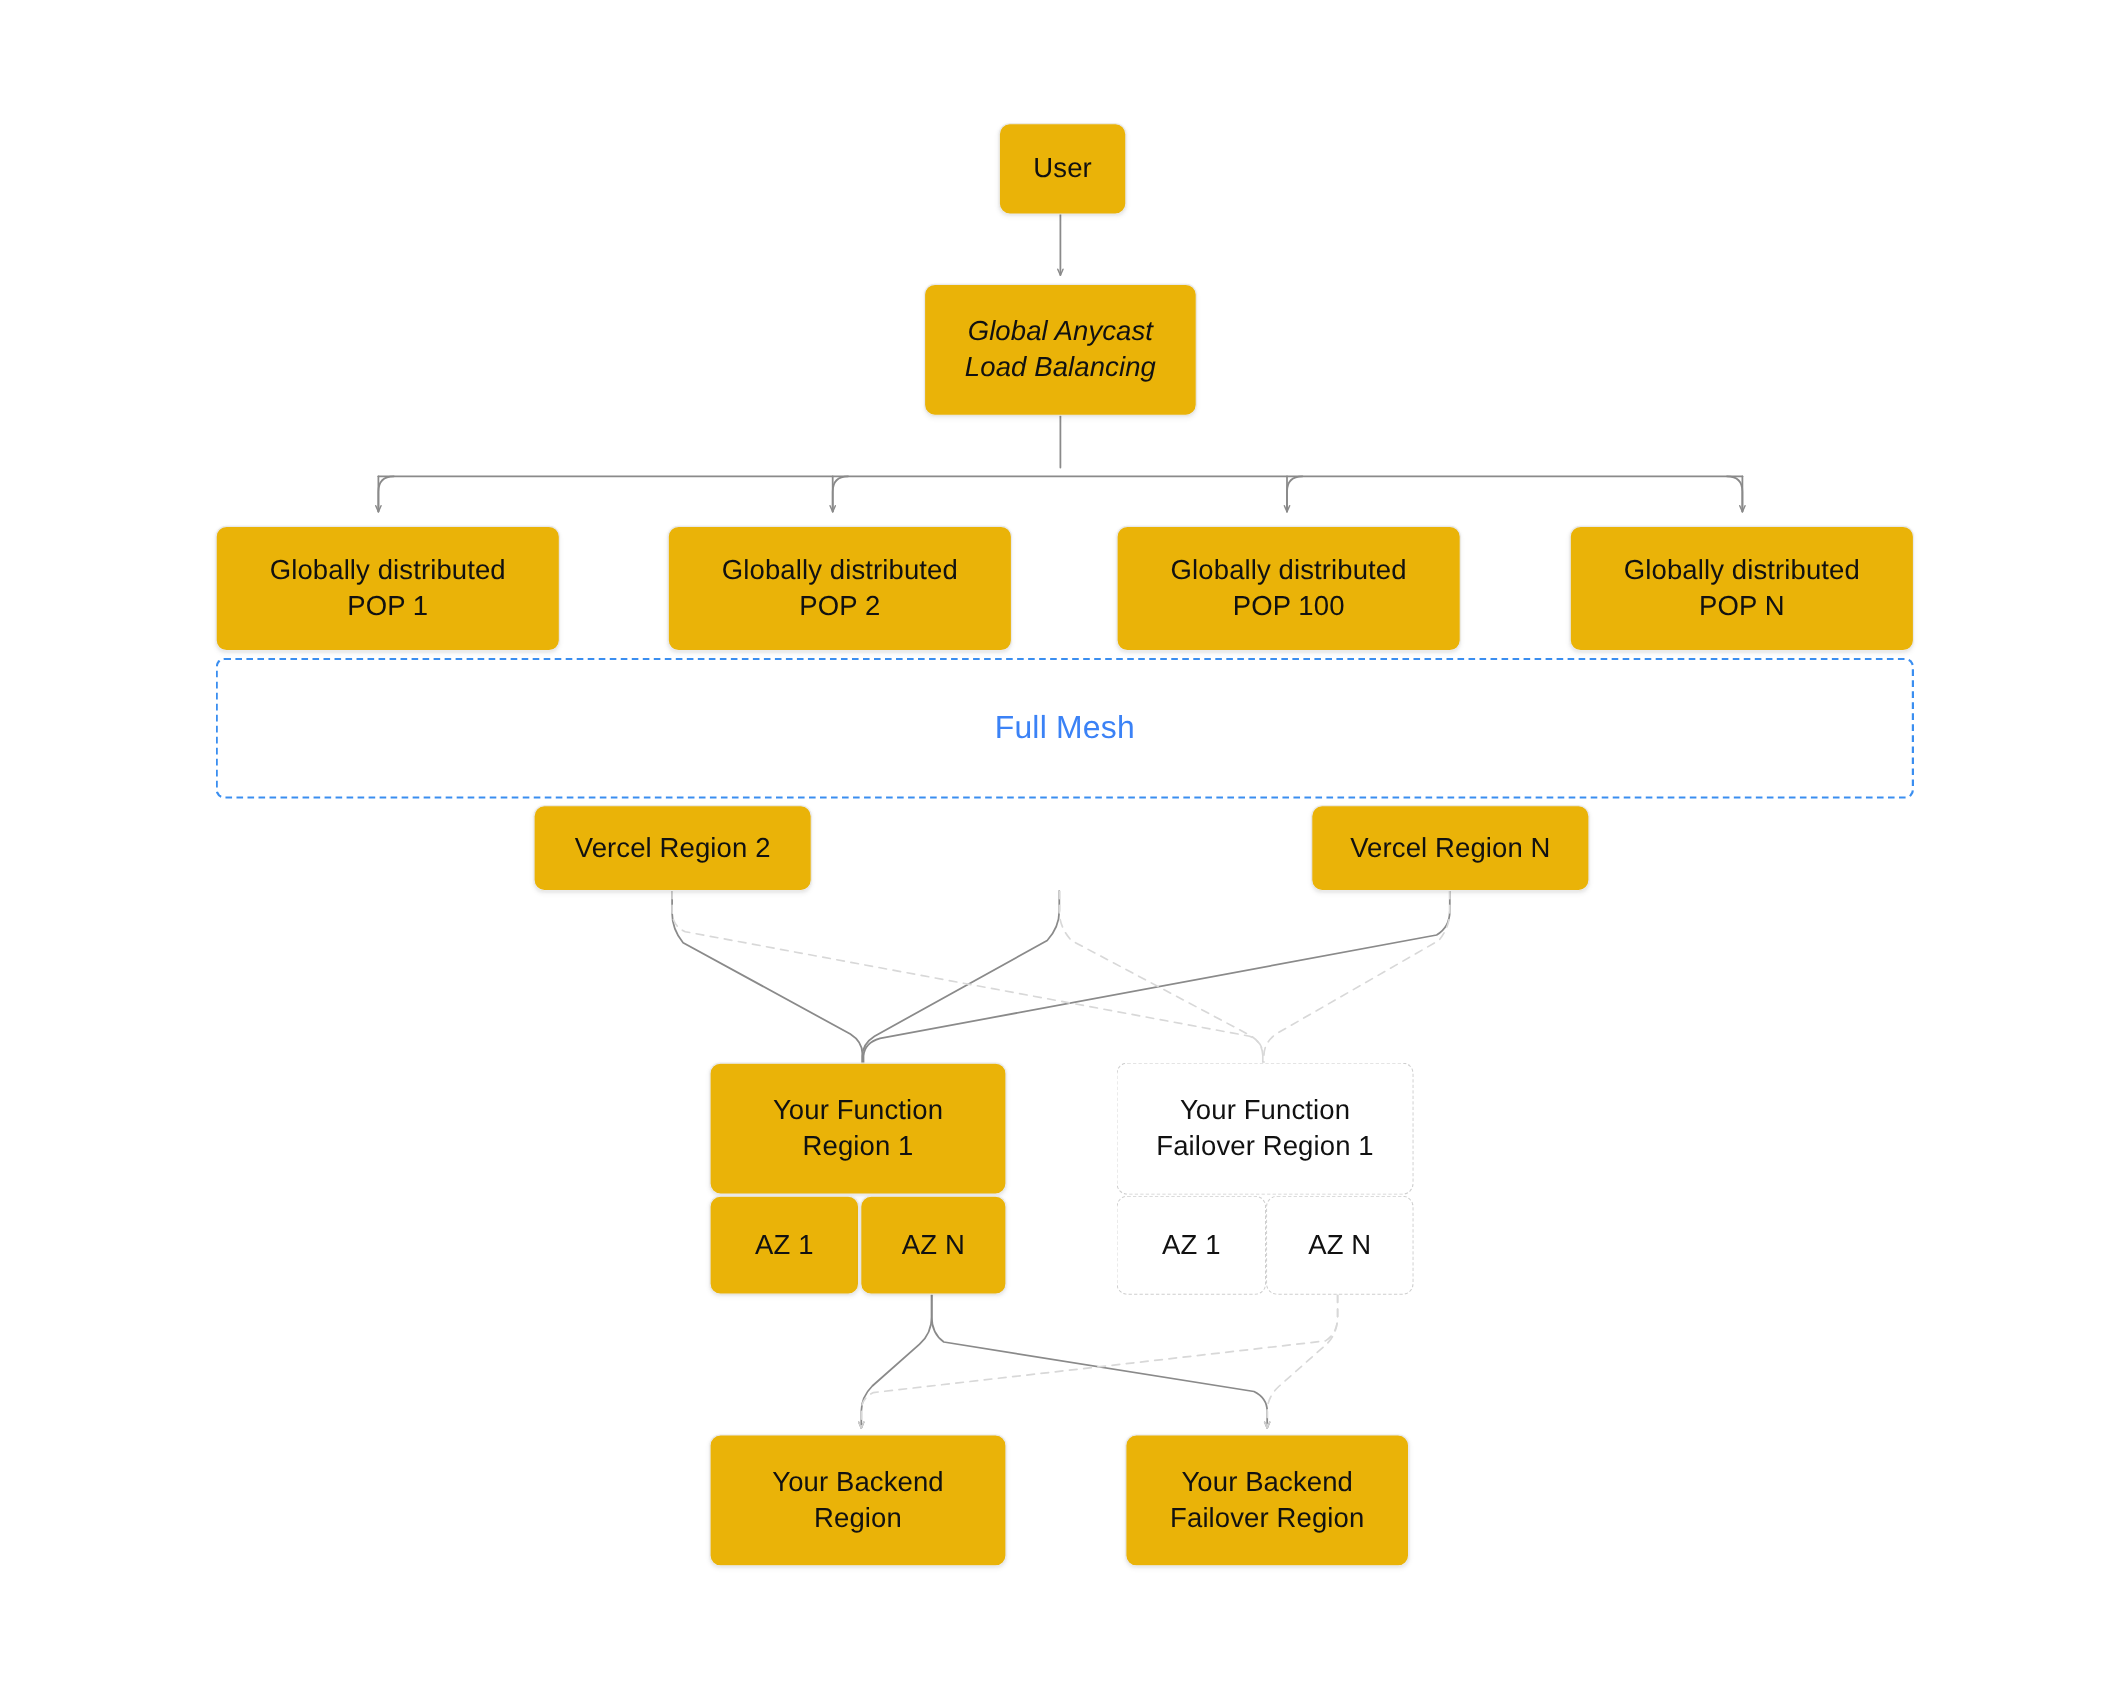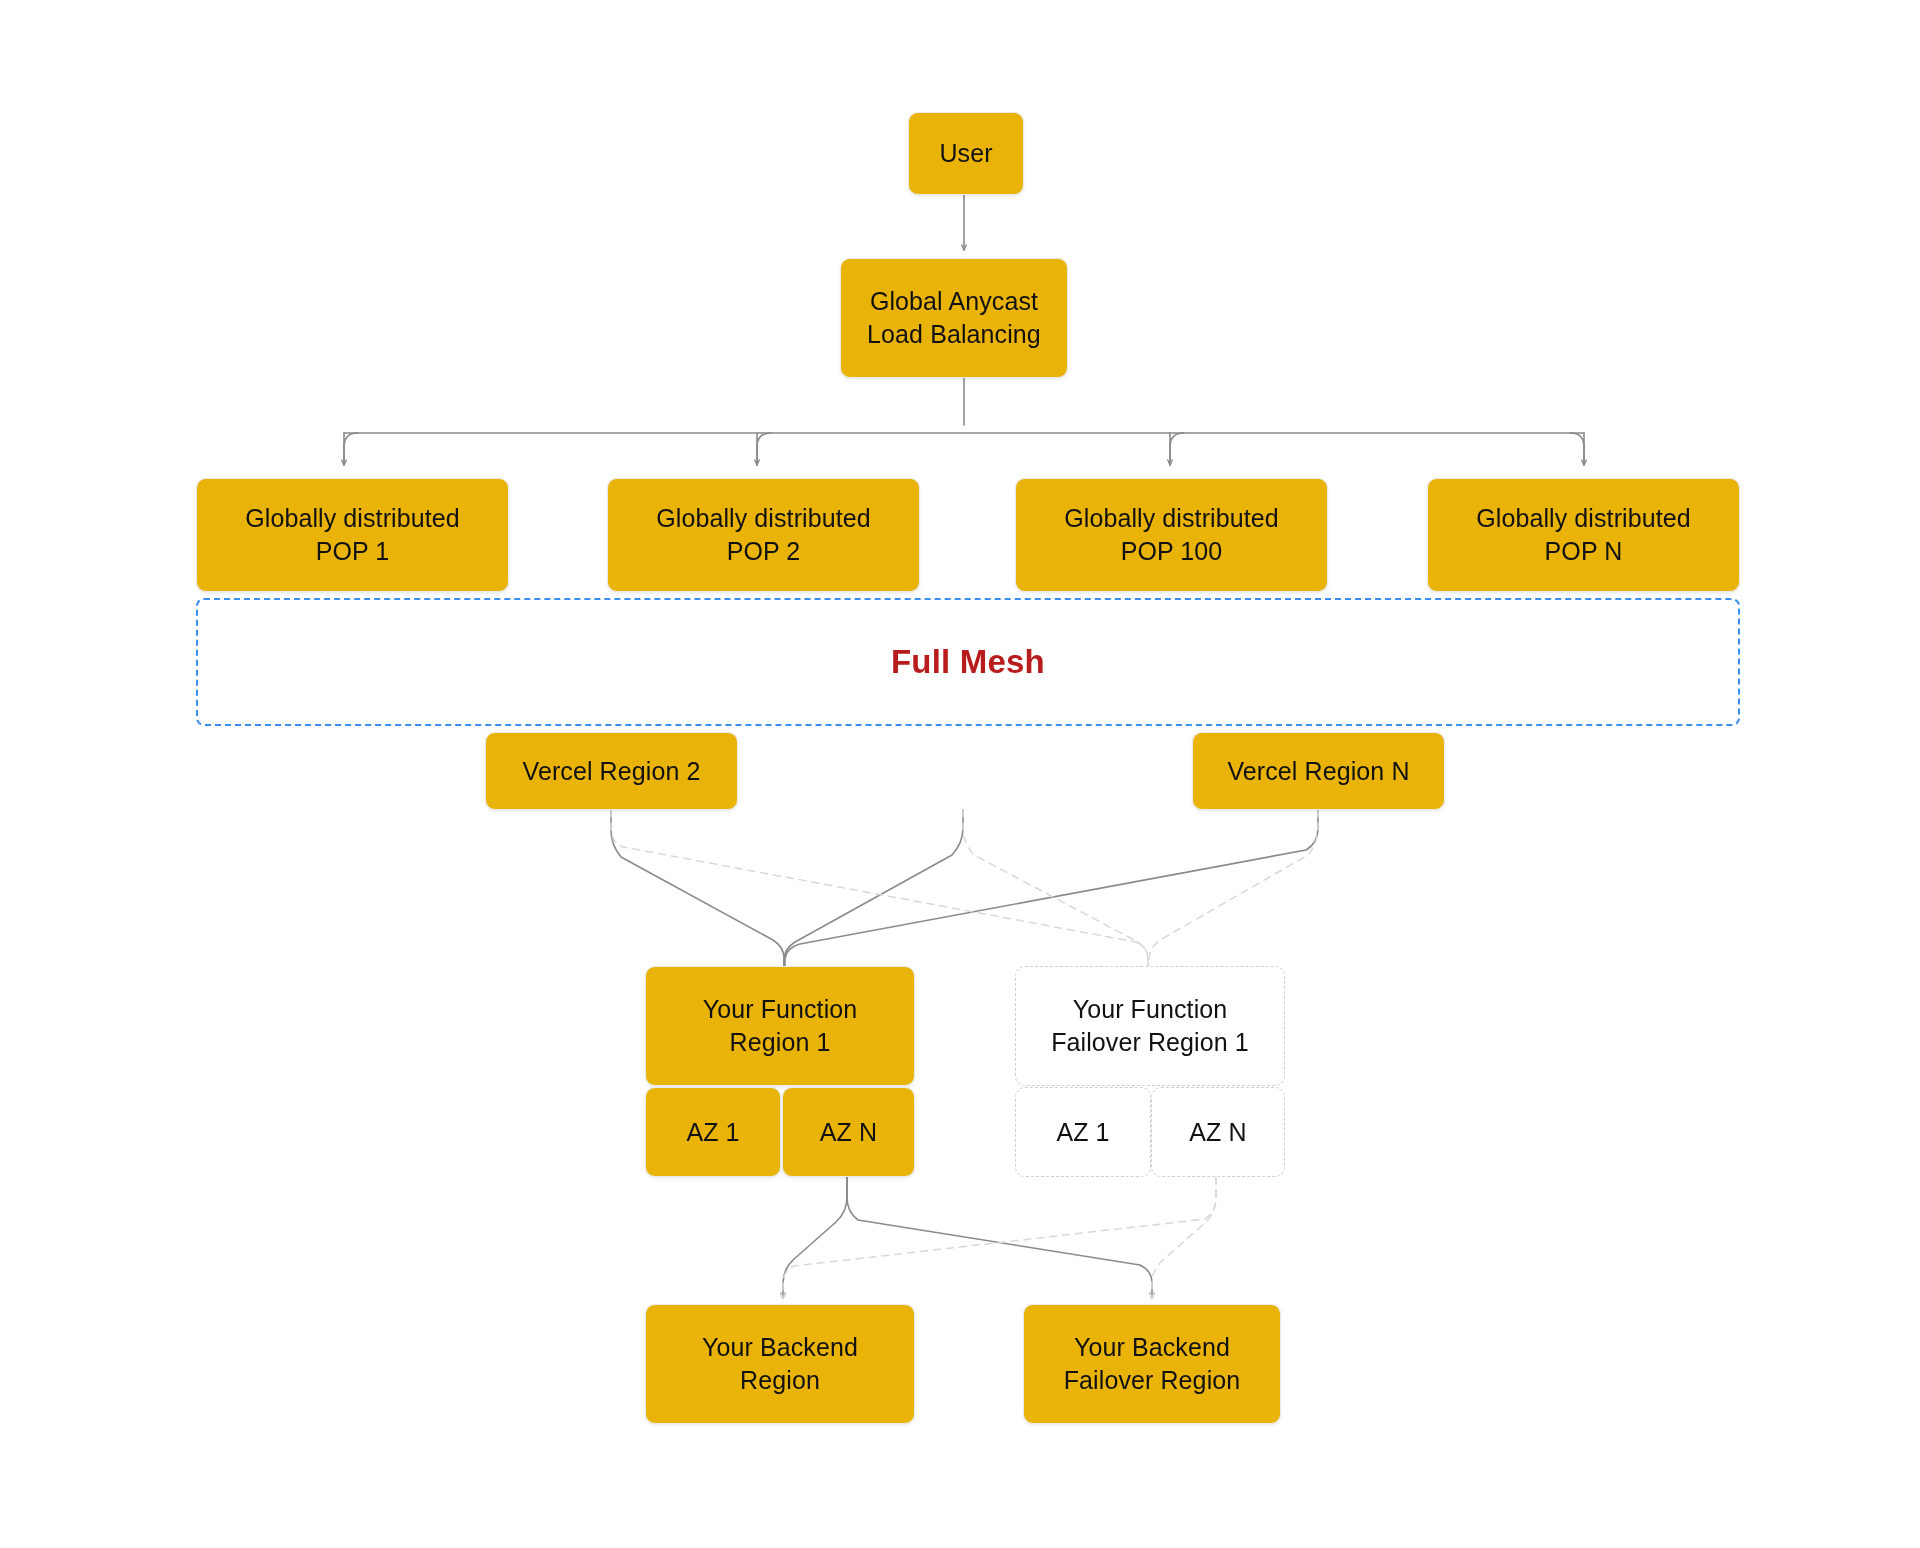--- a/index.html
+++ b/index.html
@@ -64,23 +64,23 @@
     z-index: 1;
     box-sizing: border-box;
     border: 2px dashed #3a8ef0;
     border-radius: 8px;
     background: transparent;
     display: flex;
     align-items: center;
     justify-content: center;
   }
   .mesh-label {
-    color: #b91c1c;
-    font-size: 33px;
-    font-weight: 700;
+    color: #3b82f6;
+    font-size: 29px;
+    font-weight: 400;
     letter-spacing: 0.2px;
   }
 </style>
 </head>
 <body>
 
 <div id="canvas">
 
   <svg class="edges" viewBox="0 0 1920 1548" xmlns="http://www.w3.org/2000/svg">
     <defs>
@@ -131,21 +131,21 @@
       <path d="M1216,1177 L1216,1197 Q1216,1212 1205,1219 L794,1266 Q783,1271 783,1283 L783,1298" marker-end="url(#arrow-dashed)"></path>
 
       <path d="M1216,1177 L1216,1197 Q1216,1212 1206,1222 L1163,1260 Q1152,1270 1152,1283 L1152,1298" marker-end="url(#arrow-dashed)"></path>
     </g>
   </svg>
 
   <div class="node" style="left:908px; top:112px; width:116px; height:83px;">
     <span>User</span>
   </div>
 
-  <div class="node" style="left:840px; top:258px; width:228px; height:120px;">
+  <div class="node" style="left:840px; top:258px; width:248px; height:120px;font-style:italic;">
     <span>Global Anycast
 Load Balancing</span>
   </div>
 
   <div class="node" style="left:196px; top:478px; width:313px; height:114px;">
     <span>Globally distributed
 POP 1</span>
   </div>
   <div class="node" style="left:607px; top:478px; width:313px; height:114px;">
     <span>Globally distributed

